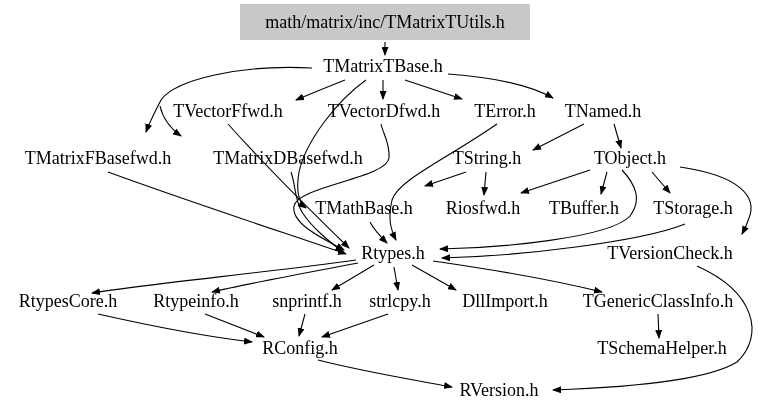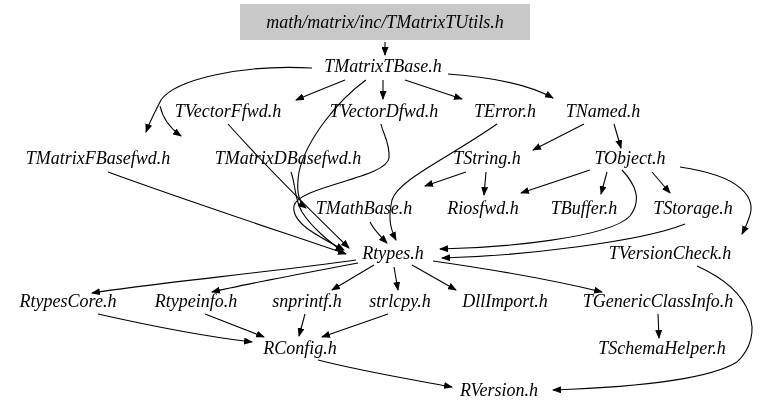--- a/index.html
+++ b/index.html
@@ -1,17 +1,17 @@
 <!DOCTYPE html>
 <html><head>
 <meta charset="utf-8">
 <style>
   html,body{margin:0;padding:0;background:#ffffff;}
   body{width:768px;height:415px;overflow:hidden;font-family:"Liberation Serif", serif;}
-  #graph-wrap{width:768px;height:334px;position:relative;font-style:italic;}
+  #graph-wrap{width:768px;height:334px;position:relative;}
   svg text{font-family:"Liberation Serif", serif;font-size:18px;fill:#000000;}
   svg path.edge{fill:none;stroke:#000000;stroke-width:1.1;}
 </style>
 </head>
 <body>
 
 <div id="graph-wrap">
   <svg id="graph-svg" width="768" height="415" viewBox="0 0 768 415" xmlns="http://www.w3.org/2000/svg">
       <defs>
         <marker id="arrow" markerWidth="9" markerHeight="7" refX="8" refY="3.5" orient="auto" markerUnits="userSpaceOnUse">

